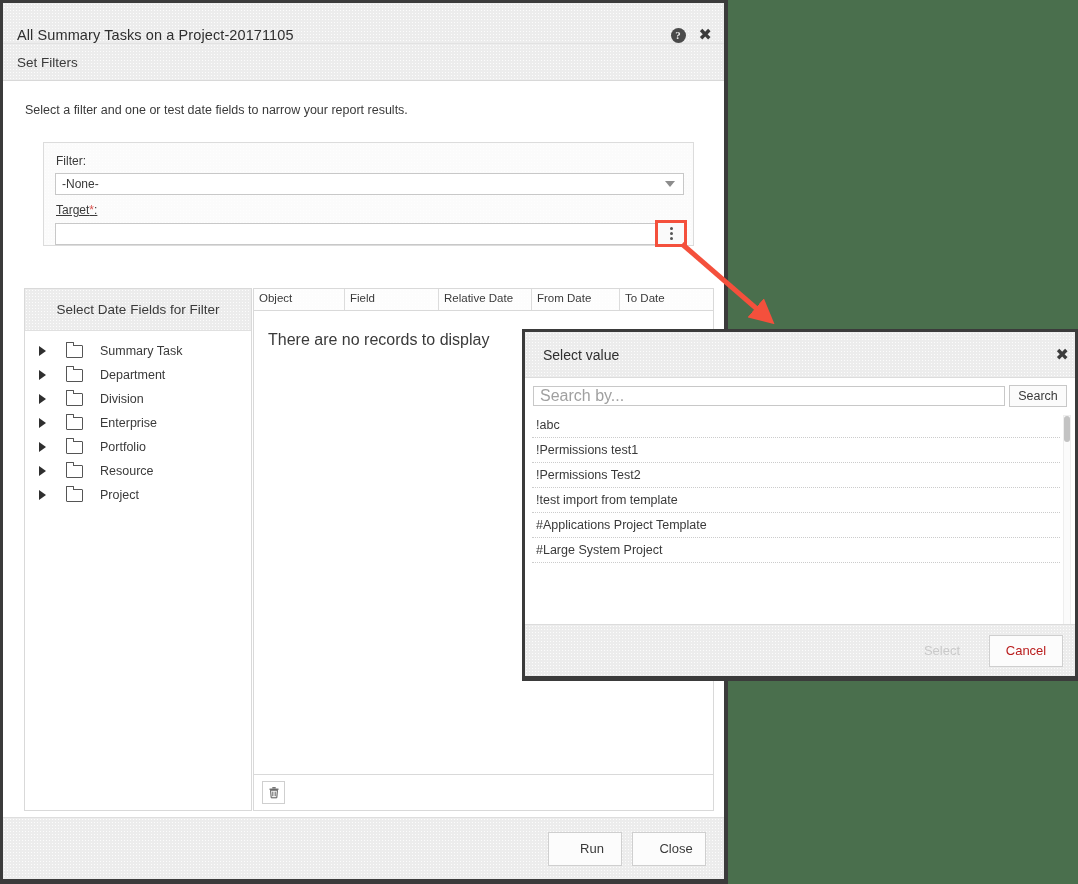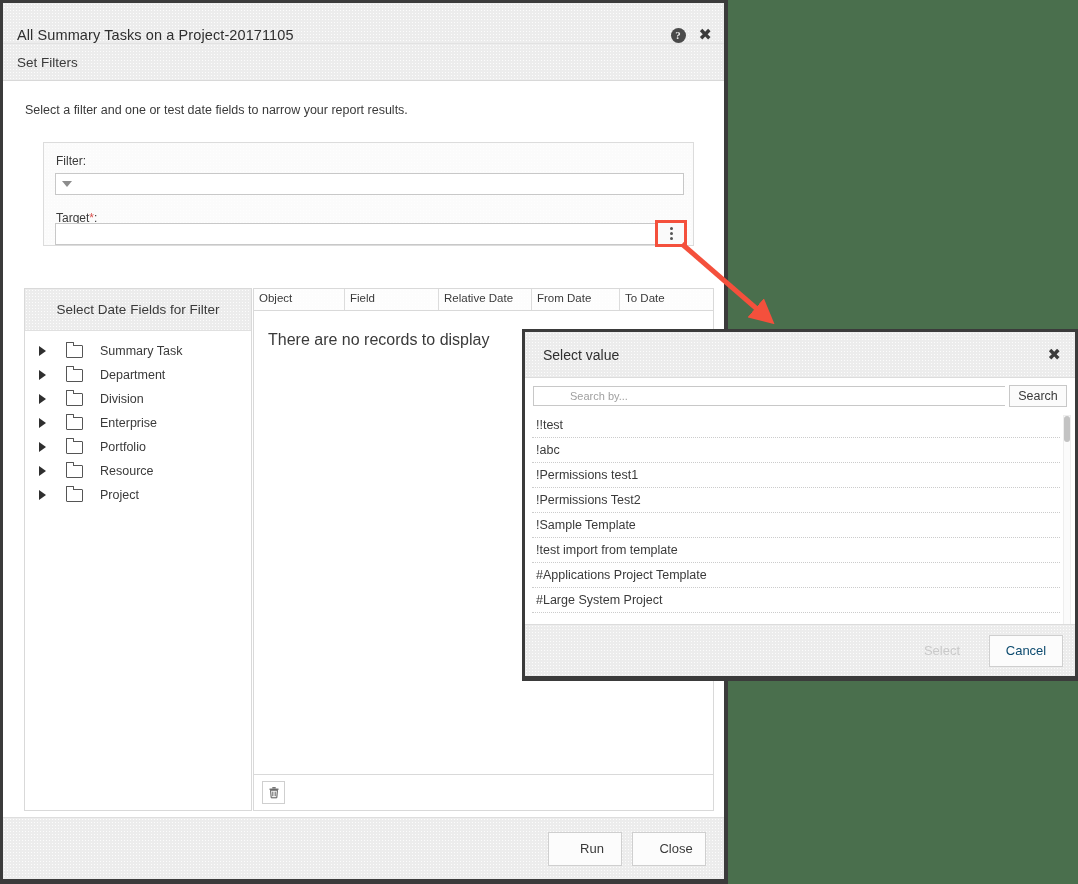--- a/index.html
+++ b/index.html
@@ -62,21 +62,21 @@
   #filter-select{
     position:absolute;left:11px;top:30px;width:629px;height:22px;
     border:1px solid #c8c8c8;background:#fff;box-sizing:border-box;
     display:flex;align-items:center;padding:0 6px;cursor:pointer;
   }
   #filter-select-value{font-size:12px;color:#3a3a3a;flex:1;}
   .caret{
     width:0;height:0;border-left:5px solid transparent;border-right:5px solid transparent;
     border-top:6px solid #8c8c8c;margin-right:2px;
   }
-  #target-label{position:absolute;left:12px;top:68px;text-decoration:underline;}
+  #target-label{position:absolute;left:12px;top:60px;text-decoration:underline;}
   #target-label .req{color:#d9534f;}
   #target-input{
     position:absolute;left:11px;top:80px;width:629px;height:22px;
     border:1px solid #c8c8c8;background:#fff;box-sizing:border-box;
   }
   #target-input input{
     border:0;outline:0;width:100%;height:100%;padding:0 30px 0 6px;font-size:12px;
     font-family:"Liberation Sans",sans-serif;box-sizing:border-box;background:transparent;
   }
   #ellipsis-btn{
@@ -153,31 +153,31 @@
   }
 
   
   #select-dialog{
     position:absolute;left:522px;top:329px;width:556px;height:352px;
     background:#fff;box-sizing:border-box;
     border:3px solid #3b3b3b;border-bottom-width:5px;
     z-index:10;overflow:hidden;
   }
   #sv-header{
-    height:45px;display:flex;align-items:center;padding:0 14px 0 18px;
+    height:45px;display:flex;align-items:center;padding:0 6px 0 18px;
     border-bottom:1px solid #dcdcdc;
   }
   #sv-title{font-size:14px;color:#2f2f2f;flex:1;}
   #sv-search-row{display:flex;padding:7px 8px 6px 8px;align-items:center;}
   #sv-search{
     flex:1;height:20px;border:1px solid #c8c8c8;background:#fff;box-sizing:border-box;
   }
   #sv-search input{
-    border:0;outline:0;width:100%;height:100%;padding:0 6px;font-size:11px;
-    font-family:"Liberation Sans",sans-serif;box-sizing:border-box;color:#ef4444;margin-left:30px;
+    border:0;outline:0;width:100%;height:100%;padding:0 6px;font-size:16px;
+    font-family:"Liberation Sans",sans-serif;box-sizing:border-box;color:#ef4444;
   }
   #sv-search input::placeholder{color:#a0a0a0;}
   #sv-search-btn{
     height:22px;min-width:58px;margin-left:4px;border:1px solid #c8c8c8;background:#fbfbfb;
     font-size:12.5px;color:#3a3a3a;font-family:"Liberation Sans",sans-serif;cursor:pointer;
   }
   #sv-list-wrap{position:relative;height:223px;overflow:hidden;border-top:0;}
   #sv-list{
     position:absolute;left:7px;top:0;right:15px;
   }
@@ -195,21 +195,21 @@
     cursor:pointer;
   }
   #sv-footer{
     position:absolute;left:0;bottom:0;width:100%;height:52px;
     border-top:1px solid #dcdcdc;
     display:flex;align-items:center;justify-content:flex-end;padding-right:12px;
     box-sizing:border-box;
   }
   .sv-btn{
     min-width:74px;height:32px;border:1px solid #cfcfcf;background:#fcfcfc;
-    font-size:13px;color:#0c4a6e;font-family:"Liberation Sans",sans-serif;cursor:pointer;margin-left:10px;
+    font-size:13px;color:#b91c1c;font-family:"Liberation Sans",sans-serif;cursor:pointer;margin-left:10px;
   }
   .sv-btn.disabled{color:#c9c9c9;border-color:transparent;background:transparent;cursor:default;}
 
   
   #arrow-svg{position:absolute;left:0;top:0;width:1078px;height:884px;pointer-events:none;z-index:8;}
 </style>
 </head>
 <body>
 
 <div id="main-modal">
@@ -227,20 +227,21 @@
   </div>
 
   <div id="main-body">
     <div id="instructions">Select a filter and one or test date fields to narrow your report results.</div>
   </div>
 
   <div id="filter-panel">
     <div id="filter-label" class="fld-label">Filter:</div>
 
     <div id="filter-select">
+      <span id="filter-select-value">-None-</span>
       <span class="caret"></span>
     </div>
 
     <div id="target-label" class="fld-label"><span>Target</span><span class="req">*</span><span>:</span></div>
 
     <div id="target-input">
       <input type="text" placeholder="" style="">
     </div>
   </div>
 
@@ -341,25 +342,23 @@
 
   <div id="sv-search-row">
     <div id="sv-search">
       <input type="text" placeholder="Search by..." style="">
     </div>
     <button id="sv-search-btn">Search</button>
   </div>
 
   <div id="sv-list-wrap">
     <div id="sv-list">
-        <div class="sv-item">!!test</div>
         <div class="sv-item">!abc</div>
         <div class="sv-item">!Permissions test1</div>
         <div class="sv-item">!Permissions Test2</div>
-        <div class="sv-item">!Sample Template</div>
         <div class="sv-item">!test import from template</div>
         <div class="sv-item">#Applications Project Template</div>
         <div class="sv-item">#Large System Project</div>
       </div>
     <div id="sv-scrollbar">
       <div id="sv-scroll-thumb"></div>
     </div>
   </div>
 
   <div id="sv-footer" class="hdr-grad">

